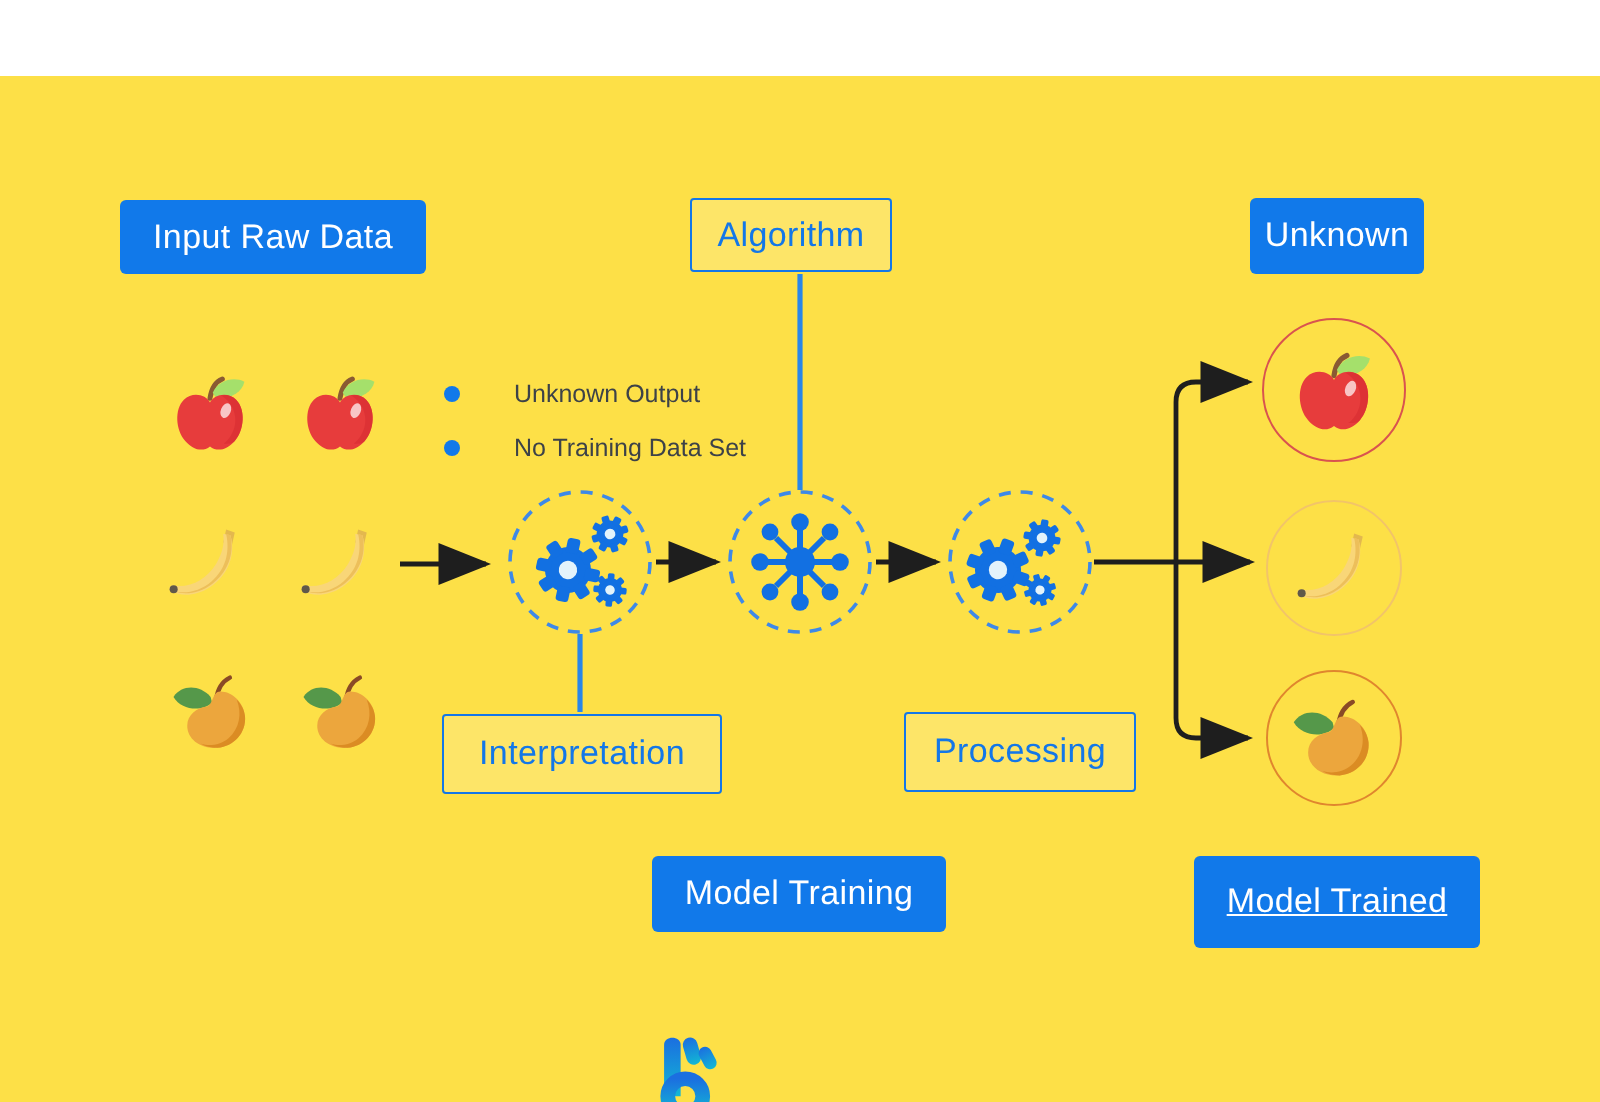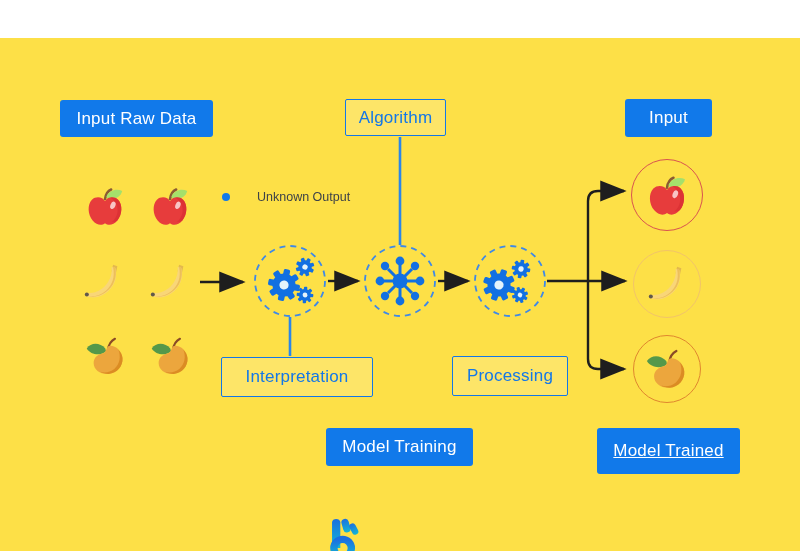--- a/index.html
+++ b/index.html
@@ -15,21 +15,21 @@
   .btn{
     position:absolute;display:flex;align-items:center;justify-content:center;
     box-sizing:border-box;font-size:17px;letter-spacing:.2px;
   }
   .btn-filled{background:#1179ea;color:#ffffff;border-radius:3px;}
   .btn-outline{background:rgba(255,255,255,0.18);border:1.6px solid #1377e8;color:#1377e8;border-radius:2px;}
 
   #btn-input{left:60px;top:62px;width:153px;height:37px;}
   #btn-algorithm{left:345px;top:61px;width:101px;height:37px;}
   #btn-output{left:625px;top:61px;width:87px;height:38px;}
-  #btn-interpretation{left:221px;top:319px;width:152px;height:40px;}
+  #btn-interpretation{left:221px;top:319px;width:140px;height:40px;}
   #btn-processing{left:452px;top:318px;width:116px;height:40px;}
   #btn-model-training{left:326px;top:390px;width:147px;height:38px;}
   #btn-model-trained{left:597px;top:390px;width:143px;height:46px;text-decoration:underline;}
 
   
   .fruit{position:absolute;}
   .fruit svg{display:block;}
 
   
   .note{position:absolute;display:flex;align-items:center;gap:27px;}
@@ -79,21 +79,21 @@
     </defs>
   </svg>
 
   <div class="btn btn-filled" id="btn-input">
       <span>Input Raw Data</span>
     </div>
   <div class="btn btn-outline" id="btn-algorithm">
       <span>Algorithm</span>
     </div>
   <div class="btn btn-filled" id="btn-output">
-      <span>Input</span>
+      <span>Unknown</span>
     </div>
   <div class="btn btn-outline" id="btn-interpretation">
       <span>Interpretation</span>
     </div>
   <div class="btn btn-filled" id="btn-model-training">
       <span>Model Training</span>
     </div>
   <div class="btn btn-outline" id="btn-processing">
       <span>Processing</span>
     </div>
@@ -128,20 +128,24 @@
     </div>
   <div class="fruit" style="left:149px;top:293px">
       <svg width="44" height="50" viewBox="0 0 64 64">
         <use href="#sym-mango"></use>
       </svg>
     </div>
 
   <div class="note" style="left:222px;top:152px">
     <span class="dot"></span>
     <span class="txt">Unknown Output</span>
+  </div>
+  <div class="note" style="left:222px;top:179px">
+    <span class="dot"></span>
+    <span class="txt">No Training Data Set</span>
   </div>
 
   <svg class="overlay" viewBox="0 0 800 551">
     <defs>
       <marker id="ah" viewBox="0 0 10 8" refX="9" refY="4" markerWidth="11" markerHeight="9" orient="auto">
         <path d="M0 0 L10 4 L0 8 Z" fill="#1e1e1e"></path>
       </marker>
       <g id="gearG">
         <g fill="#1270e2">
           <circle r="11.5"></circle>

